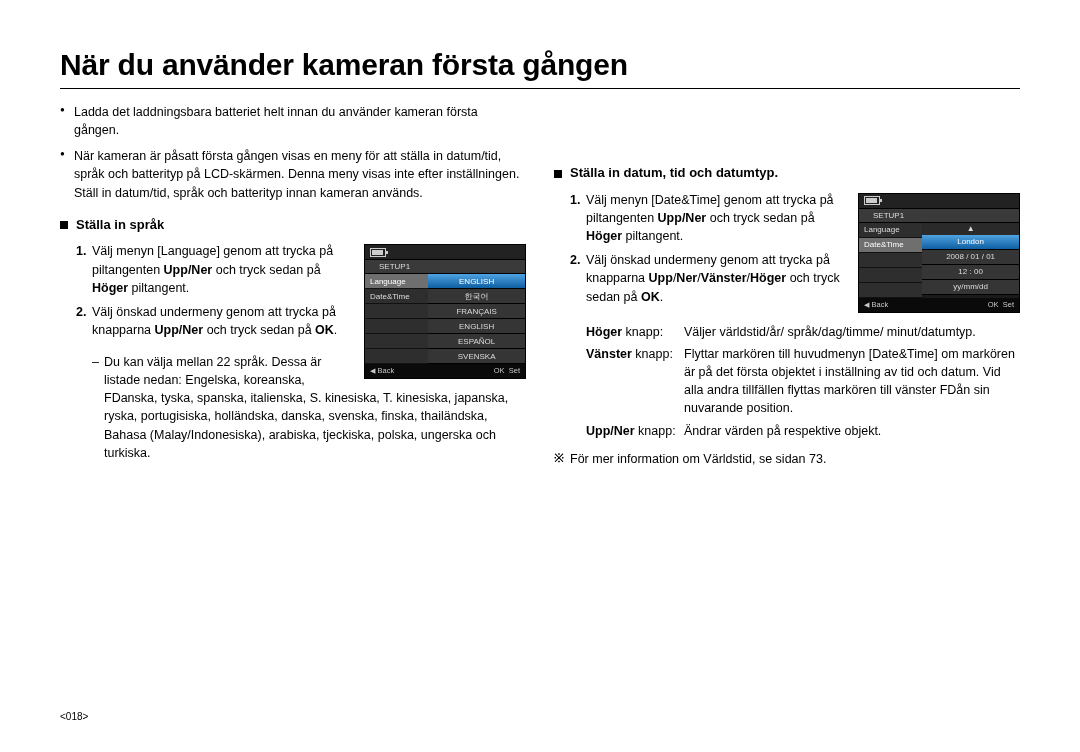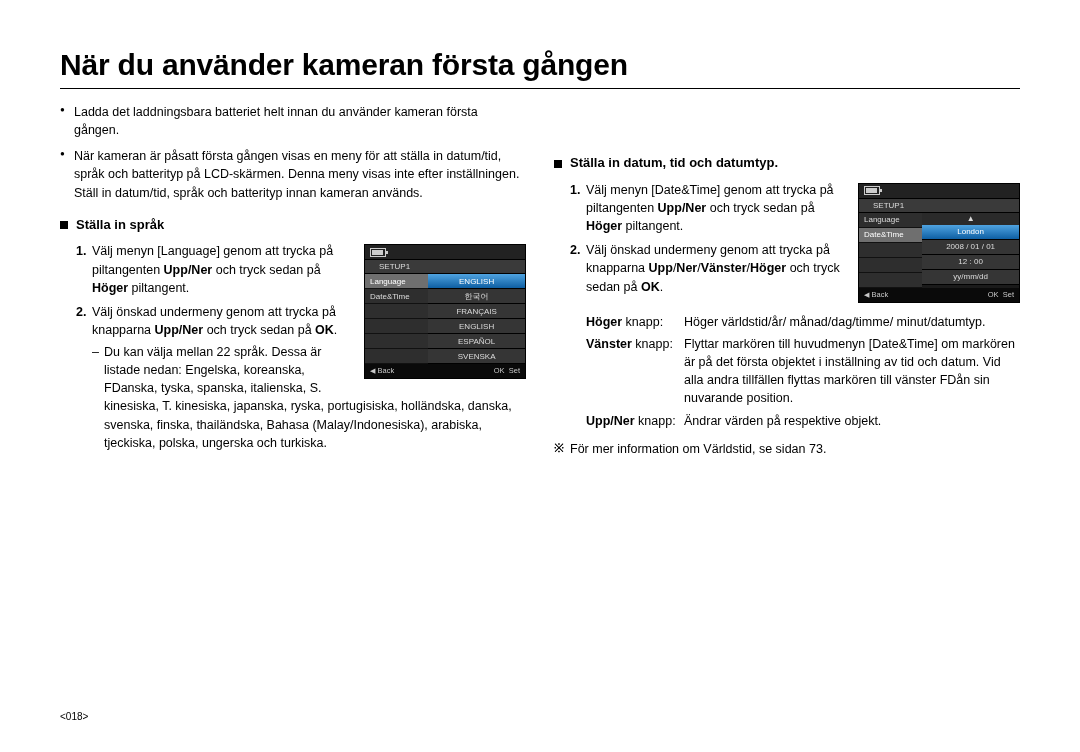--- a/index.html
+++ b/index.html
@@ -41,21 +41,21 @@
   }
   .section-head::before {
     content: "";
     display: inline-block;
     width: 8px; height: 8px;
     background: #000;
   }
   .num-list { list-style: none; padding: 0 0 0 16px; }
   .num-list > li { position: relative; padding-left: 16px; margin-bottom: 6px; }
   .num-list > li > .num { position: absolute; left: 0; top: 0; font-weight: bold; }
-  .sub-list { list-style: none; padding: 0 0 0 0; margin-top: 4px; }
+  .sub-list { list-style: none; padding: 0 0 0 0; margin-top: 14px; }
   .sub-list li { position: relative; padding-left: 12px; }
   .sub-list li::before { content: "–"; position: absolute; left: 0; top: 0; }
   .bold { font-weight: bold; }
 
   .lcd {
     width: 162px;
     background: #111;
     border: 1px solid #000;
     font-family: Arial, sans-serif;
   }
@@ -272,21 +272,21 @@
             <span>Välj önskad undermeny genom att trycka på knapparna </span><span class="bold">Upp</span>/<span class="bold">Ner</span>/<span class="bold">Vänster</span>/<span class="bold">Höger</span><span> och tryck sedan på </span><span class="bold">OK</span><span>.</span>
           </span>
         </li>
       </ol>
 
       <div style="clear:both; height:4px;"></div>
 
       <div style="padding-left:32px;">
         <div class="def-row">
           <div class="term"><span class="bold">Höger</span><span> knapp:</span></div>
-          <div class="desc">Höger världstid/år/ månad/dag/timme/ minut/datumtyp.</div>
+          <div class="desc">Väljer världstid/år/ språk/dag/timme/ minut/datumtyp.</div>
         </div>
         <div class="def-row">
           <div class="term"><span class="bold">Vänster</span><span> knapp:</span></div>
           <div class="desc">Flyttar markören till huvudmenyn [Date&amp;Time] om markören är på det första objektet i inställning av tid och datum. Vid alla andra tillfällen flyttas markören till vänster FDån sin nuvarande position.</div>
         </div>
         <div class="def-row">
           <div class="term"><span class="bold">Upp/Ner</span><span> knapp:</span></div>
           <div class="desc">Ändrar värden på respektive objekt.</div>
         </div>
       </div>

